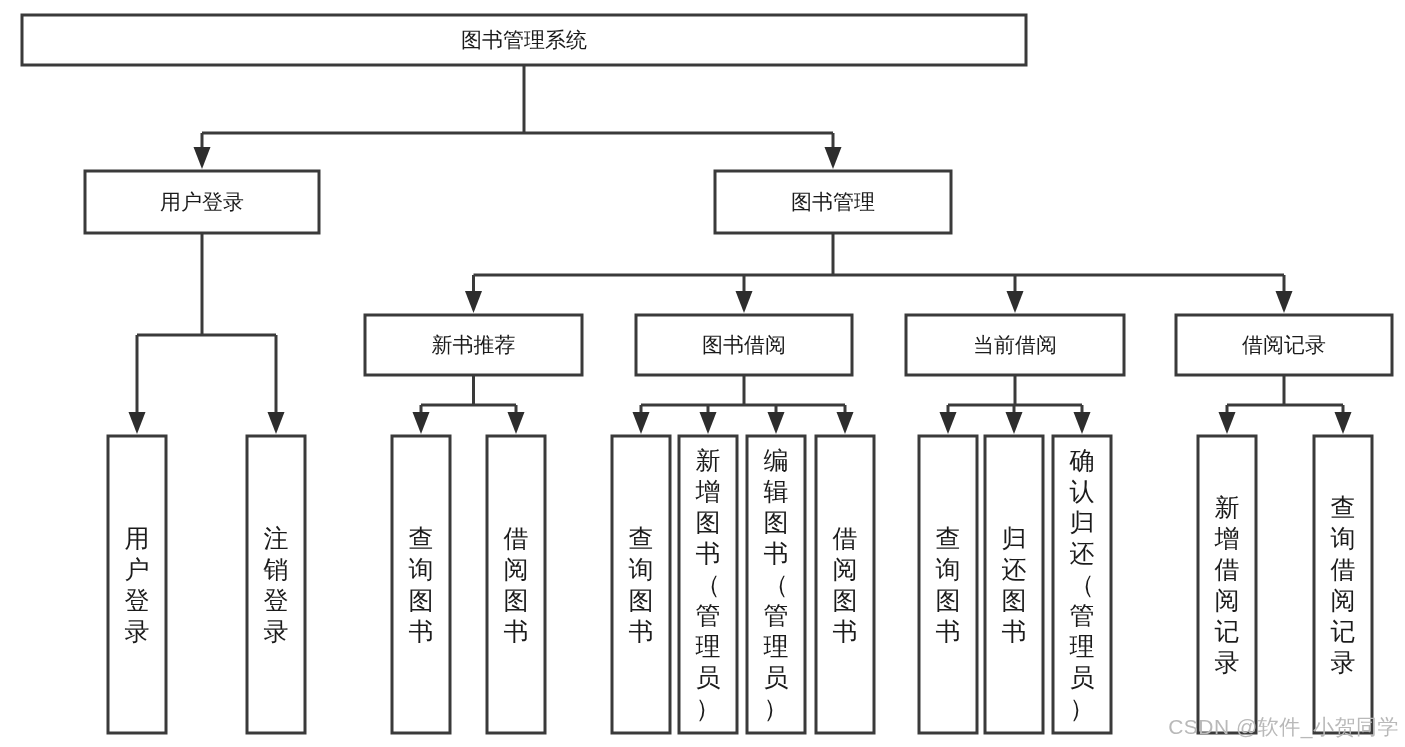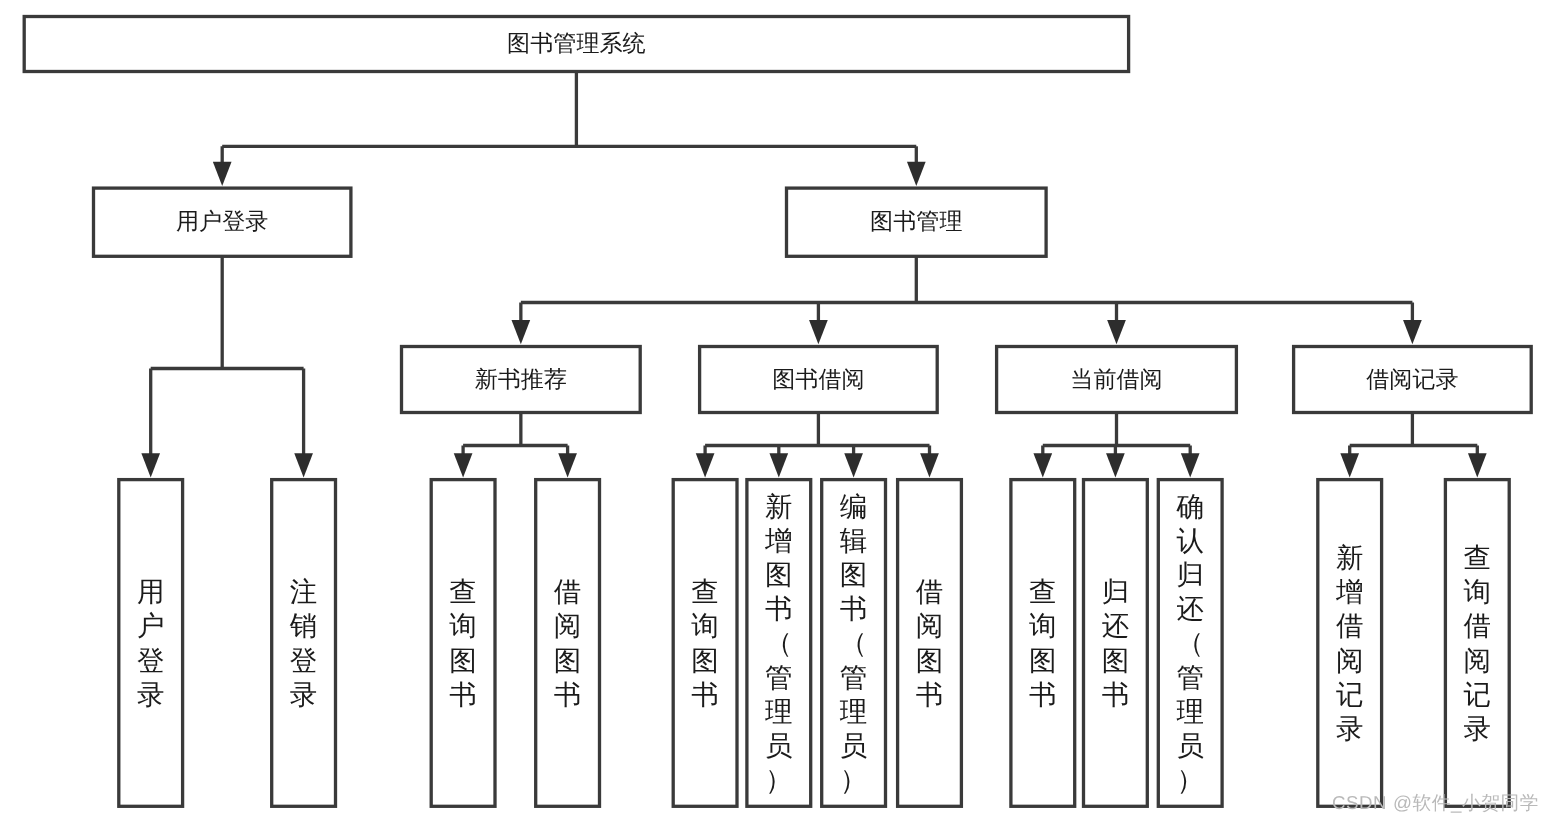--- a/index.html
+++ b/index.html
@@ -53,21 +53,21 @@
   }
   .arrow-head {
     fill: #2d2d2d;
     stroke: none;
   }
   .watermark {
     position: absolute;
     right: 10px;
     bottom: 6px;
     font-family: "Liberation Sans", "DejaVu Sans", sans-serif;
-    font-size: 17px;
+    font-size: 21px;
     color: #b9b9b9;
     letter-spacing: 0.5px;
     white-space: nowrap;
     pointer-events: none;
   }
 </style>
 </head>
 <body>
 
 <div id="diagram-root">

